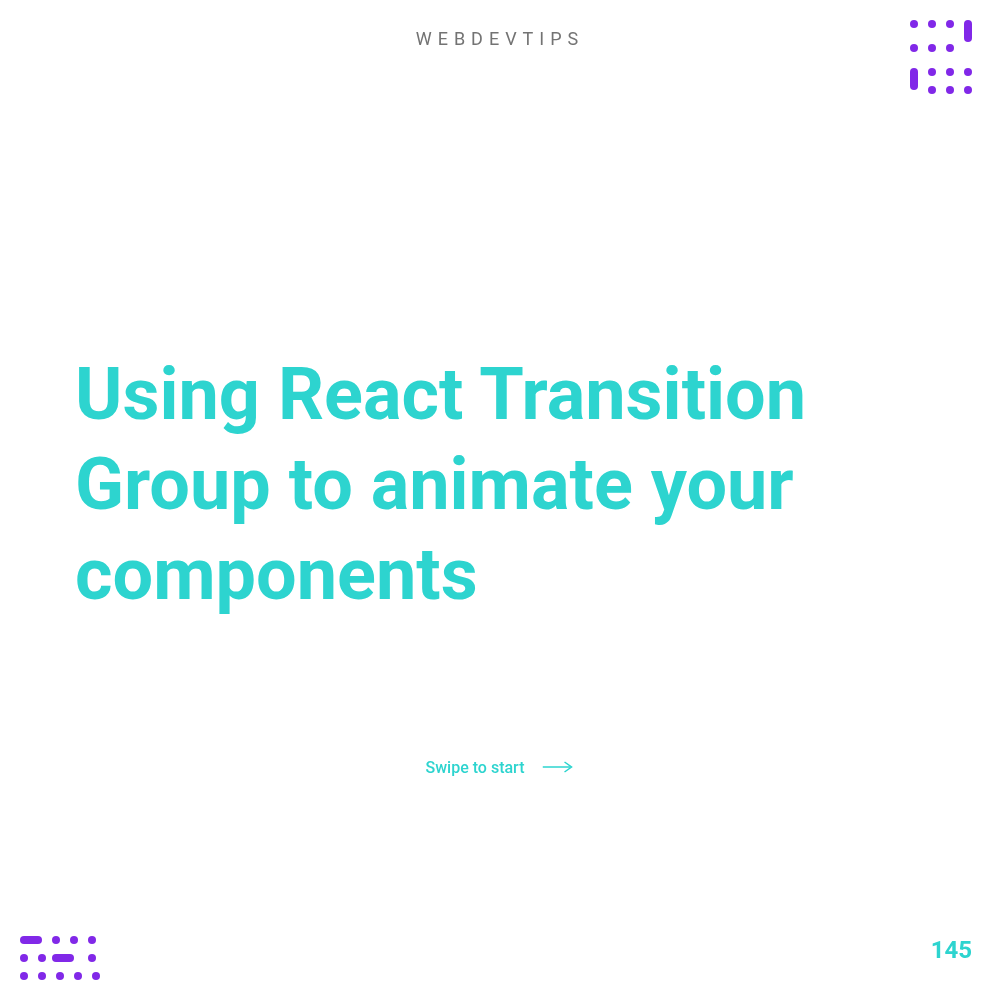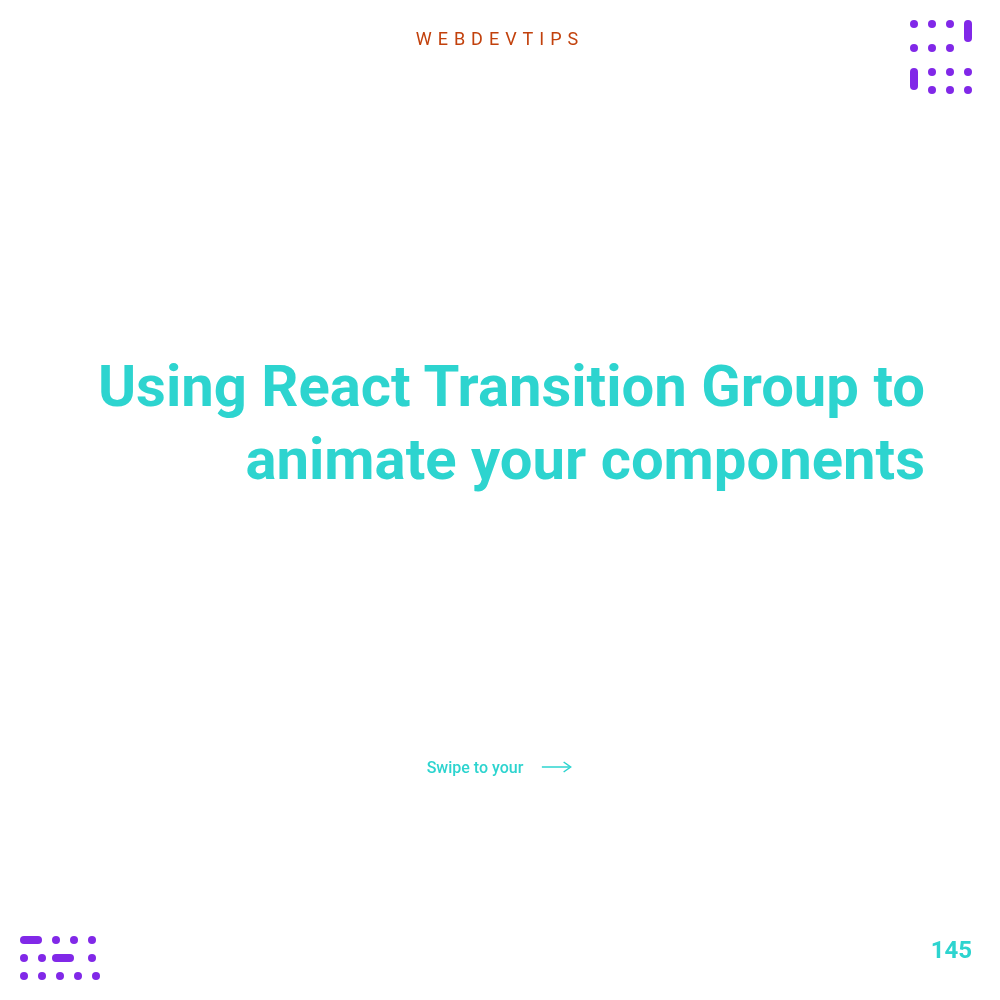--- a/index.html
+++ b/index.html
@@ -13,34 +13,34 @@
       background: #ffffff;
       font-family: -apple-system, BlinkMacSystemFont, 'Segoe UI', Roboto, sans-serif;
       position: relative;
       overflow: hidden;
     }
     .header-brand {
       position: absolute;
       top: 28px;
       left: 50%;
       transform: translateX(-50%);
-      color: #c2410c;
+      color: #737373;
       font-size: 18px;
       letter-spacing: 6px;
       font-weight: 400;
     }
     .main-title {
       position: absolute;
       top: 350px;
       left: 50%;
       transform: translateX(-50%);
       width: 850px;
-      text-align: right;
+      text-align: left;
       color: #2dd4cf;
-      font-size: 58px;
+      font-size: 72px;
       font-weight: 700;
       line-height: 1.25;
     }
     .swipe-cta {
       position: absolute;
       top: 758px;
       left: 50%;
       transform: translateX(-50%);
       display: flex;
       align-items: center;
@@ -69,21 +69,21 @@
     }
   </style>
 </head>
 <body>
 
 <div class="header-brand">WEBDEVTIPS</div>
 
 <h1 class="main-title">Using React Transition Group to animate your components</h1>
 
 <div class="swipe-cta">
-  <span>Swipe to your</span>
+  <span>Swipe to start</span>
   <span>
     <svg width="32" height="12" viewBox="0 0 32 12" fill="none">
       <line x1="0" y1="6" x2="28" y2="6" stroke="#2dd4cf" stroke-width="1.5"></line>
       <polyline points="22,1 29,6 22,11" stroke="#2dd4cf" stroke-width="1.5" fill="none"></polyline>
     </svg>
   </span>
 </div>
 
 <div class="page-number">145</div>
 

